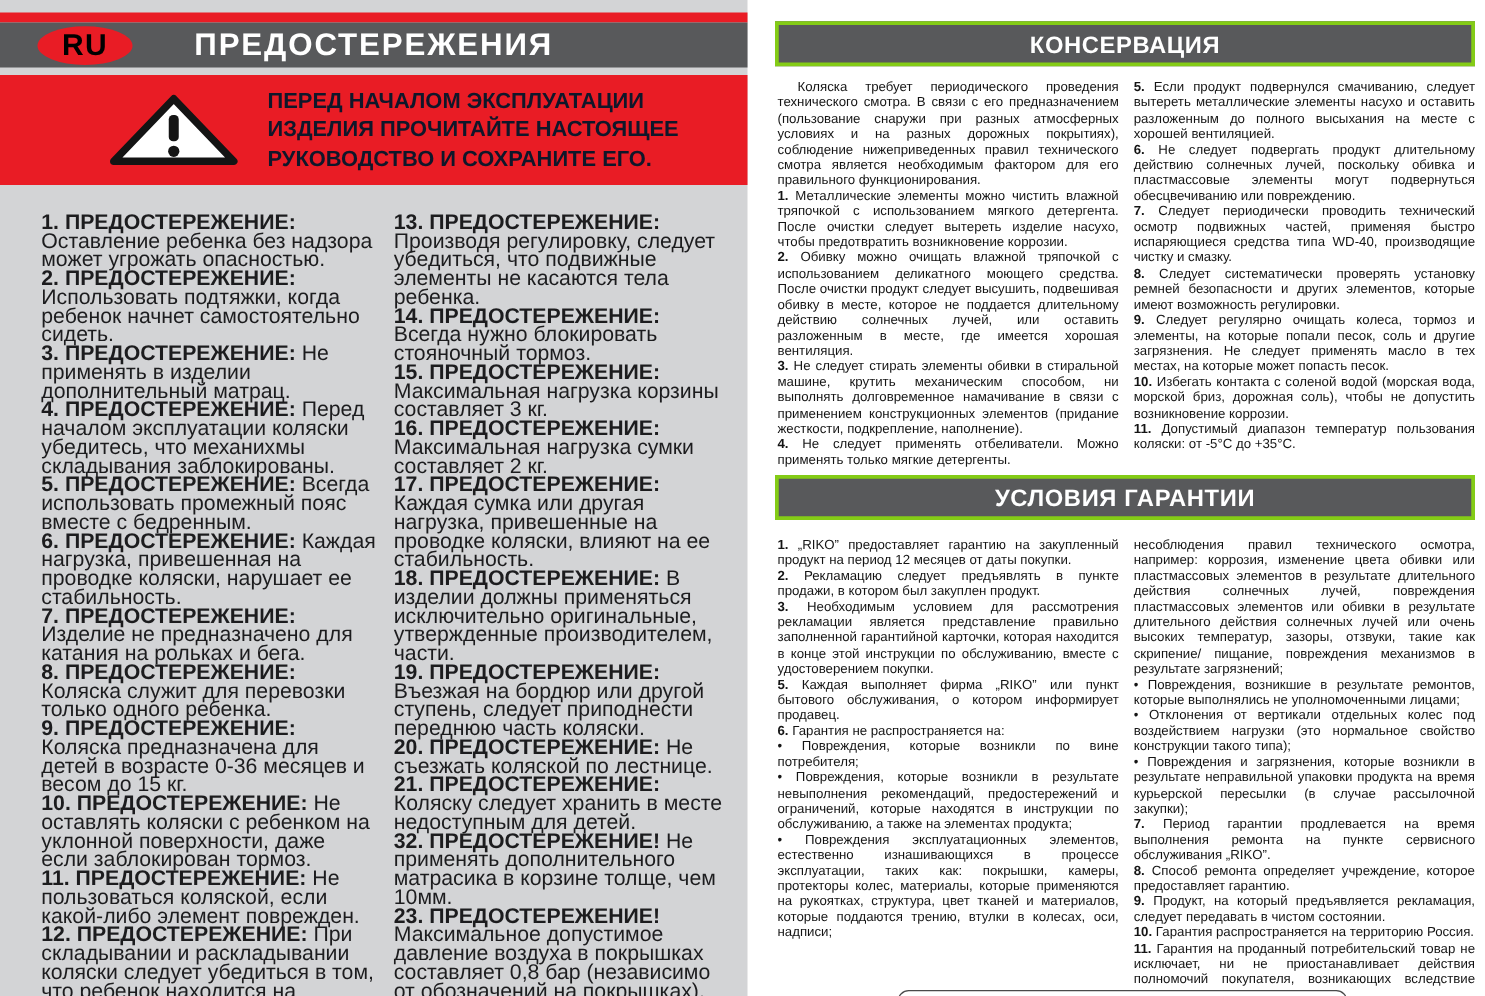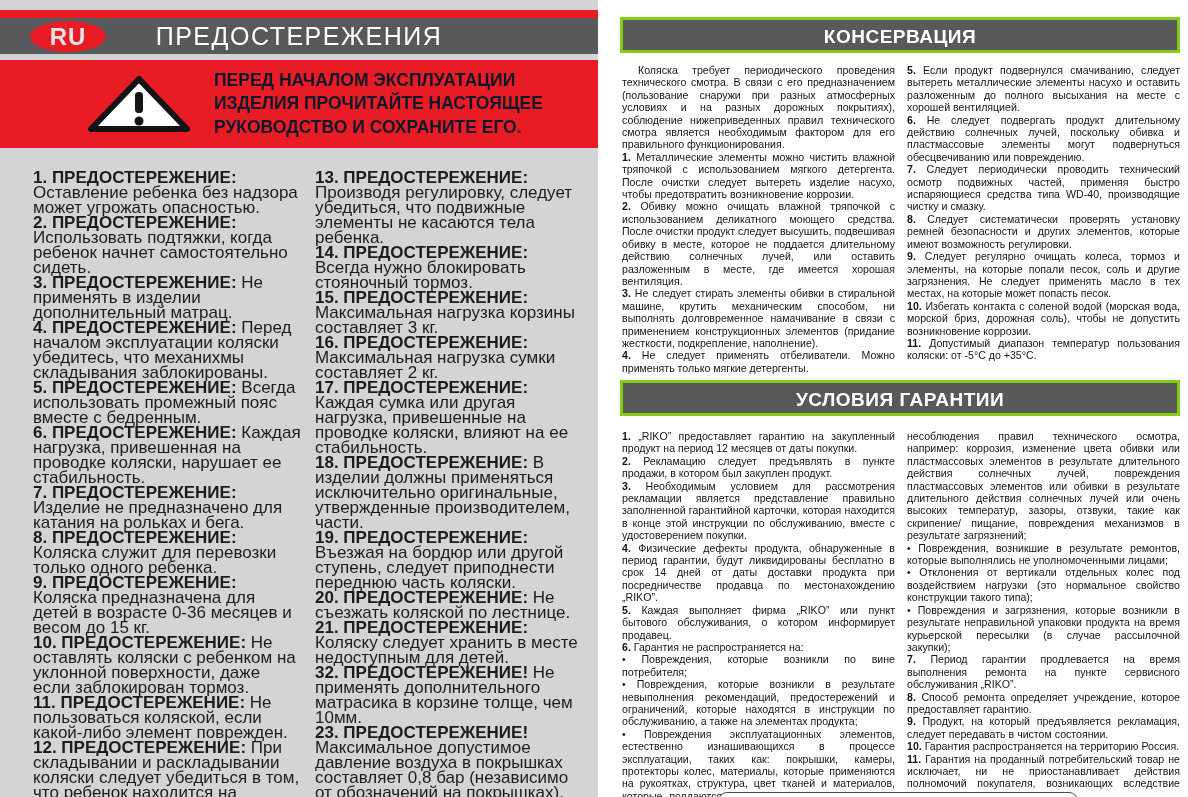--- a/index.html
+++ b/index.html
@@ -13,23 +13,23 @@
   body{
     width:1188px;height:797px;position:relative;overflow:hidden;
     background:#ffffff;font-family:"Liberation Sans",sans-serif;color:var(--ink);
   }
 
   
   .left-panel{position:absolute;left:0;top:0;width:598px;height:797px;background:var(--panel);}
   .red-strip{position:absolute;left:0;top:10px;width:100%;height:8px;background:var(--red);}
   .left-titlebar{position:absolute;left:0;top:18px;width:100%;height:36px;background:var(--dark);}
   .left-title{display:block;width:100%;text-align:center;line-height:36px;color:#fff;
-    font-weight:normal;font-size:25px;letter-spacing:1.5px;}
+    font-weight:bold;font-size:25px;letter-spacing:1.5px;}
   .ru-badge{position:absolute;left:30px;top:3px;width:76px;height:31px;background:var(--red);
-    border-radius:50%;color:#e5e5e5;font-weight:bold;font-size:24px;display:flex;
+    border-radius:50%;color:#000000;font-weight:bold;font-size:24px;display:flex;
     align-items:center;justify-content:center;letter-spacing:1px;}
   .red-banner{position:absolute;left:0;top:60px;width:100%;height:88px;background:var(--red);
     display:flex;align-items:center;}
   .tri{margin-left:84px;width:110px;height:62px;flex:0 0 auto;}
   .banner-text{margin-left:20px;width:382px;color:#0f172a;font-weight:bold;
     font-size:17.5px;line-height:23.5px;}
   .warn-cols{position:absolute;left:33px;top:170px;width:550px;display:flex;gap:14px;}
   .warn-col{width:268px;font-size:17px;line-height:15px;color:var(--ink);}
   .warn-col p{margin:0;}
   .bold{font-weight:bold;}
@@ -134,21 +134,20 @@
   <div class="bar bar2">
     <span>УСЛОВИЯ ГАРАНТИИ</span>
   </div>
 
   <div class="rcols warr-cols">
     <div class="rcol">
 
     <p class="ri"><span class="bold">1.</span> <span>„RIKO” предоставляет гарантию на закупленный продукт на период 12 месяцев от даты покупки.</span></p>
         <p class="ri"><span class="bold">2.</span> <span>Рекламацию следует предъявлять в пункте продажи, в котором был закуплен продукт.</span></p>
         <p class="ri"><span class="bold">3.</span> <span>Необходимым условием для рассмотрения рекламации является представление правильно заполненной гарантийной карточки, которая находится в конце этой инструкции по обслуживанию, вместе с удостоверением покупки.</span></p>
-        <p class="ri"><span class="bold">4.</span> <span>Физические дефекты продукта, обнаруженные в период гарантии, будут ликвидированы бесплатно в срок 14 дней от даты доставки продукта при посредничестве продавца по местонахождению „RIKO”.</span></p>
         <p class="ri"><span class="bold">5.</span> <span>Каждая выполняет фирма „RIKO” или пункт бытового обслуживания, о котором информирует продавец.</span></p>
         <p class="ri"><span class="bold">6.</span> <span>Гарантия не распространяется на:</span></p>
         <p class="ri"><span>•</span> <span>Повреждения, которые возникли по вине потребителя;</span></p>
         <p class="ri"><span>•</span> <span>Повреждения, которые возникли в результате невыполнения рекомендаций, предостережений и ограничений, которые находятся в инструкции по обслуживанию, а также на элементах продукта;</span></p>
         <p class="ri"><span>•</span> <span>Повреждения эксплуатационных элементов, естественно изнашивающихся в процессе эксплуатации, таких как: покрышки, камеры, протекторы колес, материалы, которые применяются на рукоятках, структура, цвет тканей и материалов, которые поддаются трению, втулки в колесах, оси, надписи;</span></p>
       </div>
     <div class="rcol">
 
     <p class="ri"> <span>несоблюдения правил технического осмотра, например: коррозия, изменение цвета обивки или пластмассовых элементов в результате длительного действия солнечных лучей, повреждения пластмассовых элементов или обивки в результате длительного действия солнечных лучей или очень высоких температур, зазоры, отзвуки, такие как скрипение/ пищание, повреждения механизмов в результате загрязнений;</span></p>
         <p class="ri"><span>•</span> <span>Повреждения, возникшие в результате ремонтов, которые выполнялись не уполномоченными лицами;</span></p>

